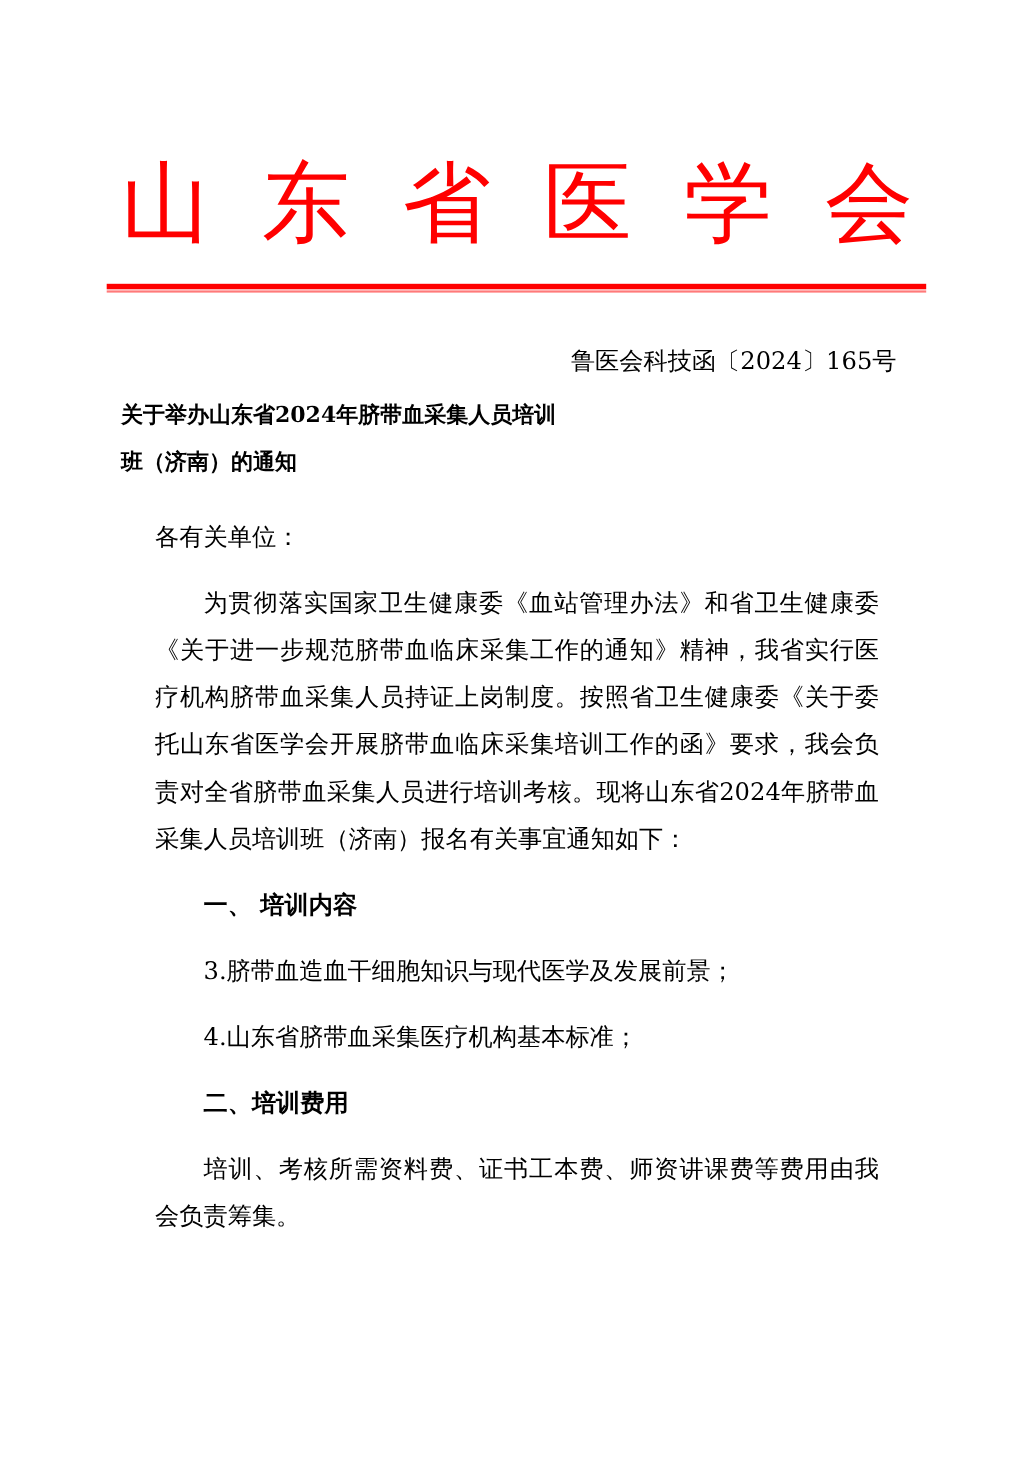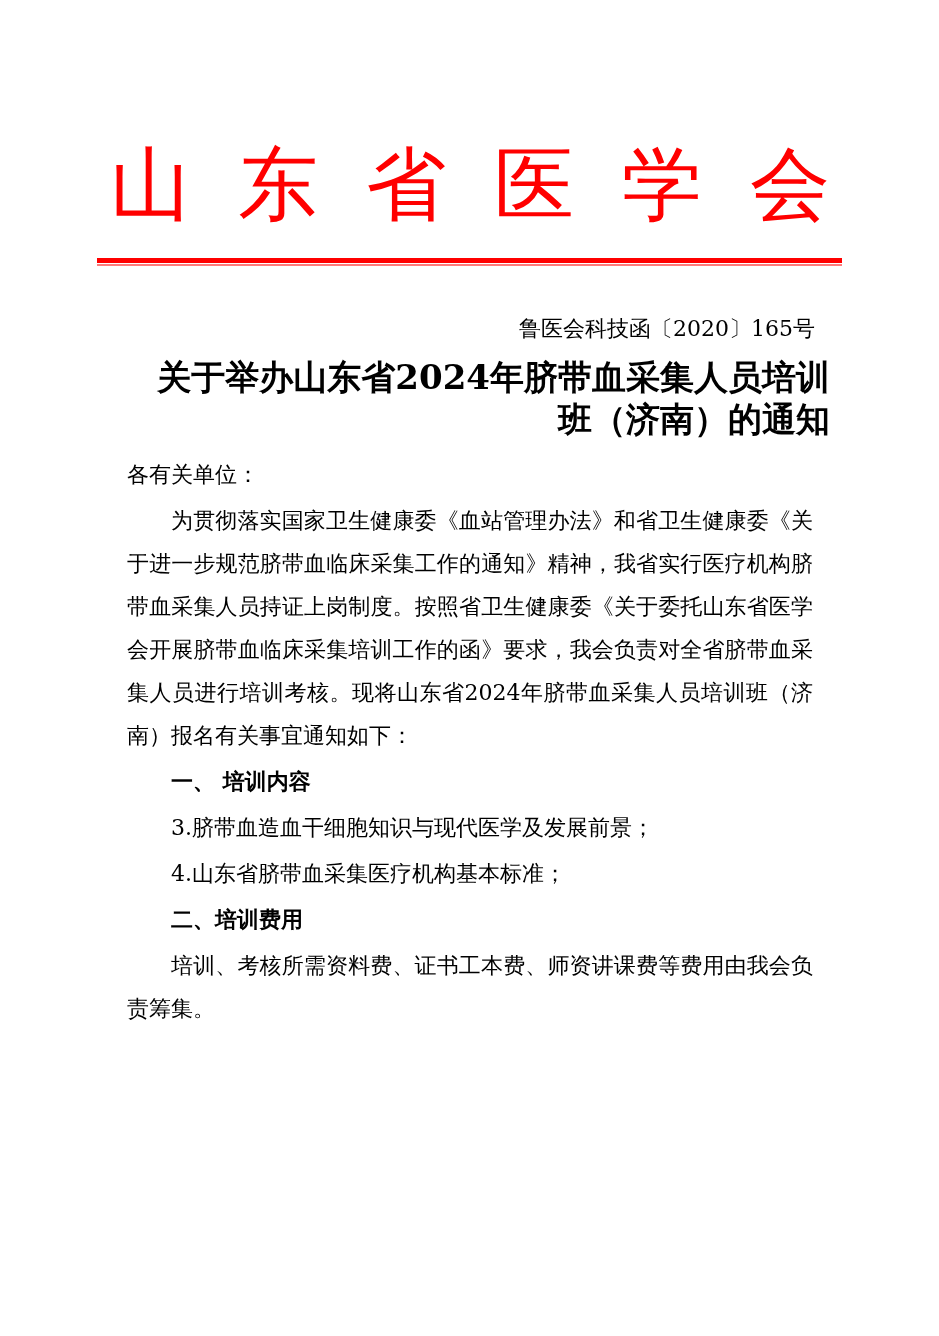--- a/index.html
+++ b/index.html
@@ -6,44 +6,44 @@
   body { width: 939px; height: 1336px; position: relative; overflow: hidden;
          font-family: "DejaVu Serif", "Liberation Serif", serif; color: #000; }
   .masthead { position: absolute; left: 100px; top: 135px; width: 740px; height: 100px;
               display: flex; justify-content: space-between; align-items: center;
               color: #ff0000; font-size: 80px; line-height: 100px;
               font-family: "DejaVu Serif", "Liberation Serif", serif; font-weight: normal; }
   .masthead span { display: inline-block; width: 100px; text-align: center; }
   .rule-main { position: absolute; left: 97px; top: 258px; width: 745px; height: 5px; background: #ff0000; }
   .rule-sub { position: absolute; left: 97px; top: 264px; width: 745px; height: 2px; background: #ff7a7a; }
   .docnum { position: absolute; right: 124px; top: 313px; font-size: 22px; line-height: 32px; }
-  .title { position: absolute; left: 110px; top: 356px; width: 720px; text-align: right;
-           font-size: 34px; line-height: 42px; font-weight: bold; }
+  .title { position: absolute; left: 110px; top: 356px; width: 720px; text-align: left;
+           font-size: 20px; line-height: 42px; font-weight: bold; }
   .body { position: absolute; left: 124px; top: 450px; width: 692px; font-size: 22px; line-height: 43px; }
-  .body p { margin: 3px; text-align: justify; text-align-last: left; }
+  .body p { margin: 17px; text-align: justify; text-align-last: left; }
   .salutation { }
   .para { text-indent: 2em; }
   .heading { padding-left: 2em; font-family: "DejaVu Sans", "Liberation Sans", sans-serif; font-weight: bold; }
   .item { padding-left: 2em; }
 </style>
 </head>
 <body>
 
 <div class="masthead">
   <span>山</span>
   <span>东</span>
   <span>省</span>
   <span>医</span>
   <span>学</span>
   <span>会</span>
 </div>
 <div class="rule-main"></div>
 <div class="rule-sub"></div>
 
-<div class="docnum">鲁医会科技函〔2020〕165号</div>
+<div class="docnum">鲁医会科技函〔2024〕165号</div>
 
 <div class="title">
   <div>关于举办山东省2024年脐带血采集人员培训</div>
   <div>班（济南）的通知</div>
 </div>
 
 <div class="body">
   <p class="salutation">各有关单位：</p>
   <p class="para">为贯彻落实国家卫生健康委《血站管理办法》和省卫生健康委《关于进一步规范脐带血临床采集工作的通知》精神，我省实行医疗机构脐带血采集人员持证上岗制度。按照省卫生健康委《关于委托山东省医学会开展脐带血临床采集培训工作的函》要求，我会负责对全省脐带血采集人员进行培训考核。现将山东省2024年脐带血采集人员培训班（济南）报名有关事宜通知如下：</p>
   <p class="heading">一、 培训内容</p>

